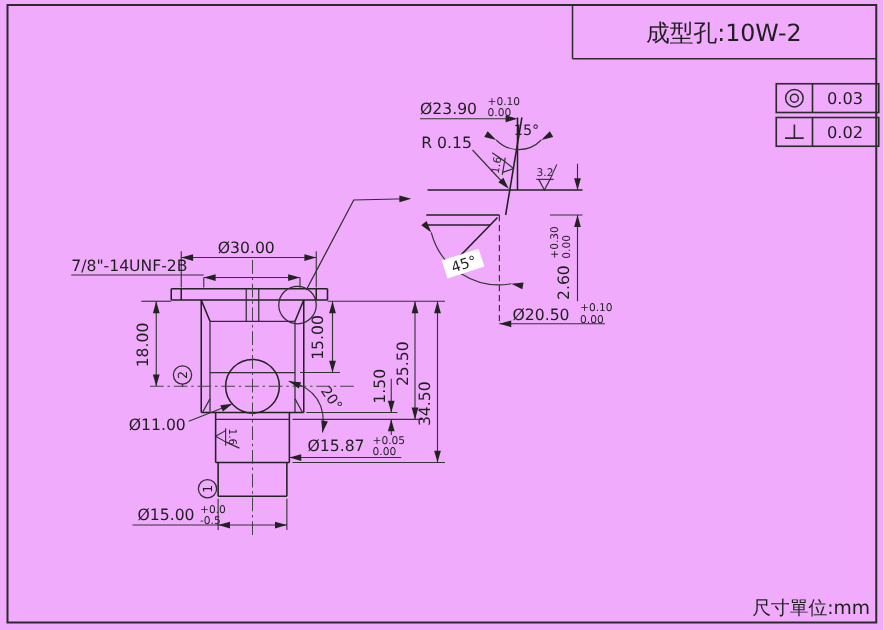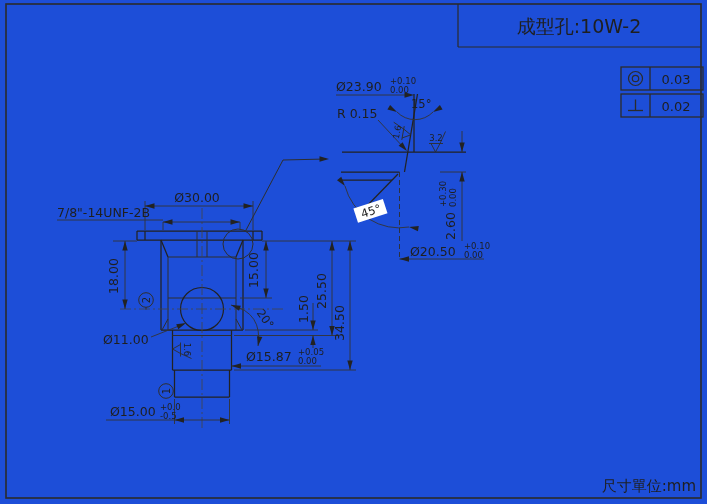--- a/index.html
+++ b/index.html
@@ -1,16 +1,16 @@
 <!DOCTYPE html>
 <html><head>
 <meta charset="utf-8">
 <style>
   html,body{margin:0;padding:0;background:#fff;}
-  .sheet{position:relative;width:707px;height:504px;background:#1d4ed8;overflow:hidden;
+  .sheet{position:relative;width:707px;height:504px;background:#f0abfc;overflow:hidden;
          font-family:"DejaVu Sans","Liberation Sans",sans-serif;}
   svg{position:absolute;left:0;top:0;}
   text{fill:#1f1f1f;}
   .dim{font-size:12.5px;}
   .dimsm{font-size:8.5px;}
   .ang{font-size:11.5px;}
   .rough{font-size:8.5px;}
   .title{font-size:19px;}
   .units{font-size:15px;}
   .tolval{font-size:13px;}

